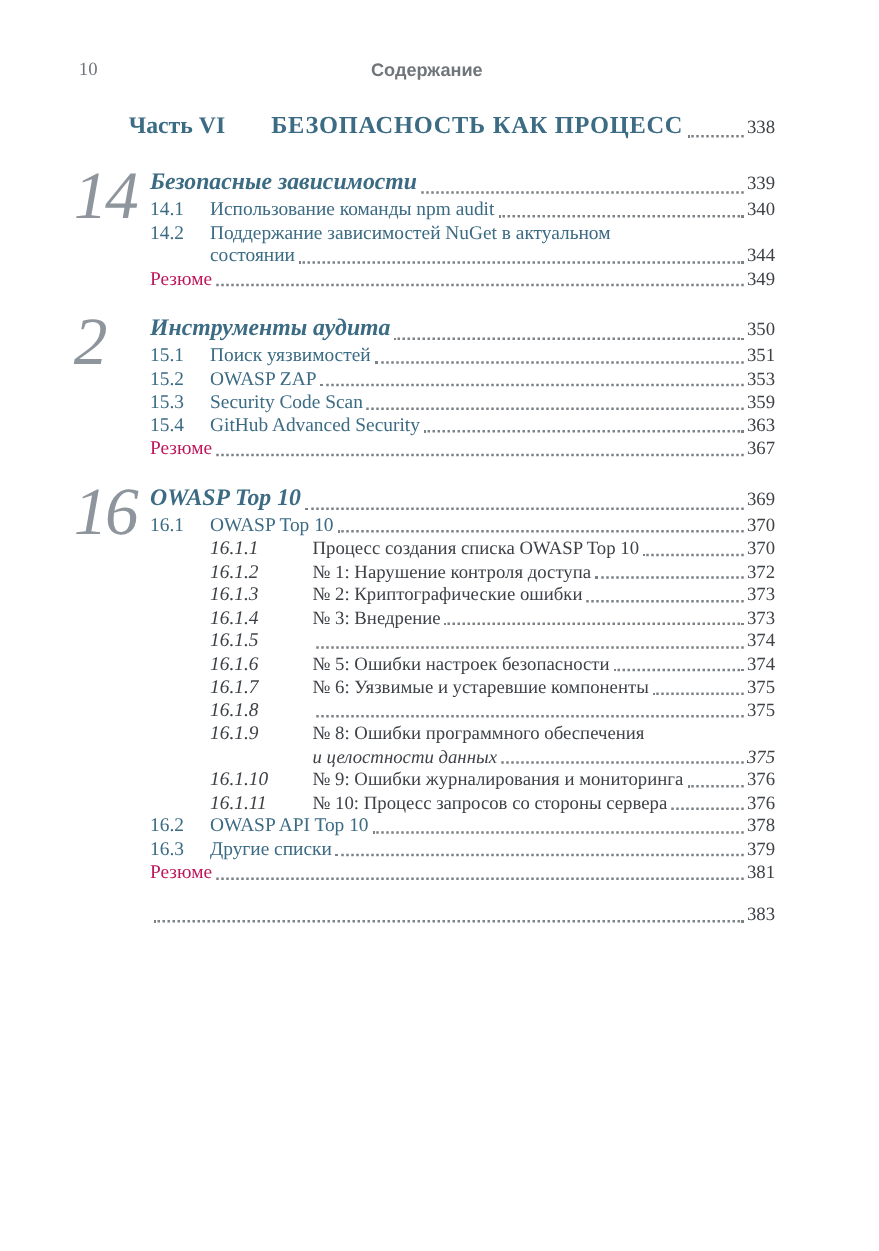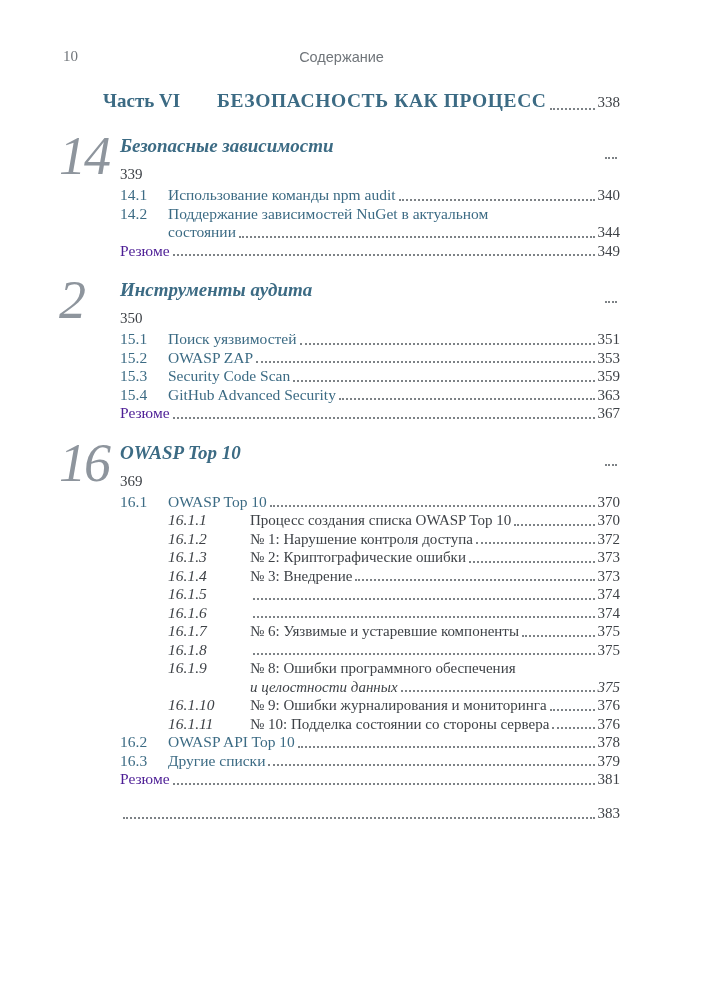--- a/index.html
+++ b/index.html
@@ -23,21 +23,21 @@
   .folio {
     font-size: 15px;
     color: #70757a;
   }
   .running-title {
     position: absolute;
     left: 0; right: 0;
     text-align: center;
     font-family: "Liberation Sans", "DejaVu Sans", sans-serif;
     font-size: 14.5px;
-    font-weight: 400;
+    font-weight: 700;
     color: #70757a;
   }
   
   .part-row {
     display: flex;
     align-items: baseline;
     margin-top: 24px;
     line-height: 23px;
   }
   .part-label {
@@ -84,35 +84,35 @@
     letter-spacing: -2px;
     color: #8e959d;
   }
   .chapbody { margin-left: 57px; }
   .row {
     display: flex;
     align-items: baseline;
     line-height: 18.5px;
     font-size: 15.5px;
   }
-  .title-row { line-height: 23px; flex-direction: column; }
+  .title-row { line-height: 23px; }
   .chaptitle {
     font-size: 19px;
     font-weight: bold;
     font-style: italic;
     color: #3c6b84;
     white-space: nowrap;
   }
   .enum {
     flex: 0 0 48px;
     width: 48px;
     color: #3c6b84;
   }
   .etext { color: #3c6b84; white-space: nowrap; }
-  .summary-text { color: #4c1d95; }
+  .summary-text { color: #be185d; }
   .cont-l2 { margin-left: 48px; }
   .sub .enum {
     flex: 0 0 82px;
     width: 82px;
     margin-left: 48px;
     font-style: italic;
     color: #3e4247;
   }
   .sub .etext {
     color: #3e4247;
@@ -260,20 +260,21 @@
             <span class="leader"></span>
             <span class="pg">373</span>
           </div>
           <div class="row sub">
             <span class="enum">16.1.5</span>
             <span class="leader"></span>
             <span class="pg">374</span>
           </div>
           <div class="row sub">
             <span class="enum">16.1.6</span>
+            <span class="etext">№ 5: Ошибки настроек безопасности</span>
             <span class="leader"></span>
             <span class="pg">374</span>
           </div>
           <div class="row sub">
             <span class="enum">16.1.7</span>
             <span class="etext">№ 6: Уязвимые и устаревшие компоненты</span>
             <span class="leader"></span>
             <span class="pg">375</span>
           </div>
           <div class="row sub">
@@ -291,21 +292,21 @@
             <span class="pg">375</span>
           </div>
           <div class="row sub">
             <span class="enum">16.1.10</span>
             <span class="etext">№ 9: Ошибки журналирования и мониторинга</span>
             <span class="leader"></span>
             <span class="pg">376</span>
           </div>
           <div class="row sub">
             <span class="enum">16.1.11</span>
-            <span class="etext">№ 10: Подделка состоянии со стороны сервера</span>
+            <span class="etext">№ 10: Процесс запросов со стороны сервера</span>
             <span class="leader"></span>
             <span class="pg">376</span>
           </div>
           <div class="row">
             <span class="enum">16.2</span>
             <span class="etext">OWASP API Top 10</span>
             <span class="leader"></span>
             <span class="pg">378</span>
           </div>
           <div class="row">

